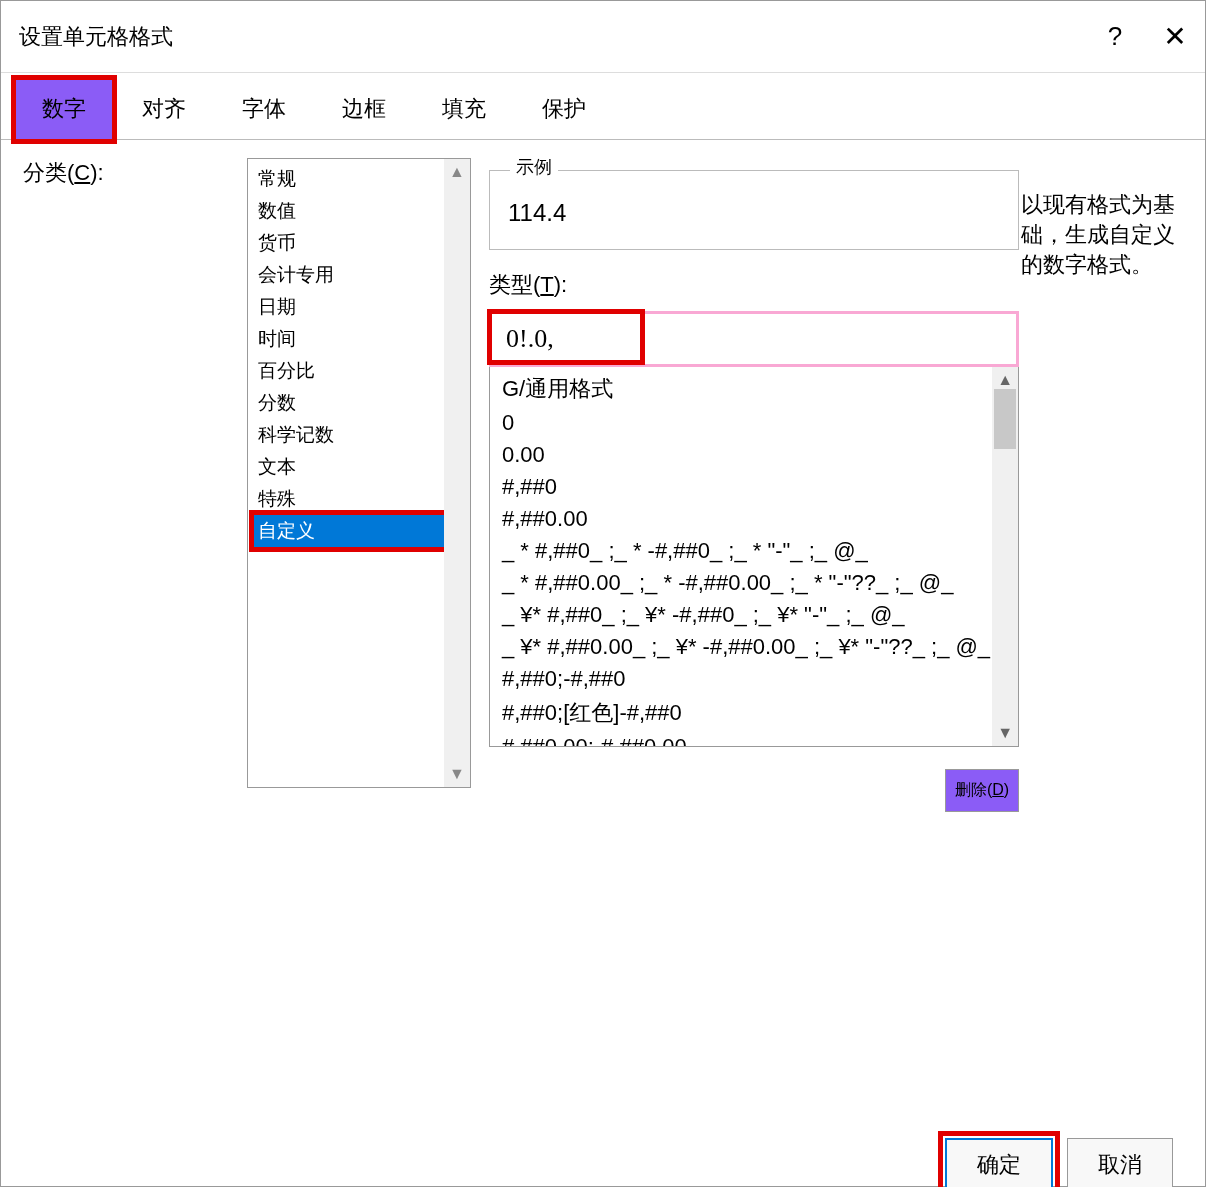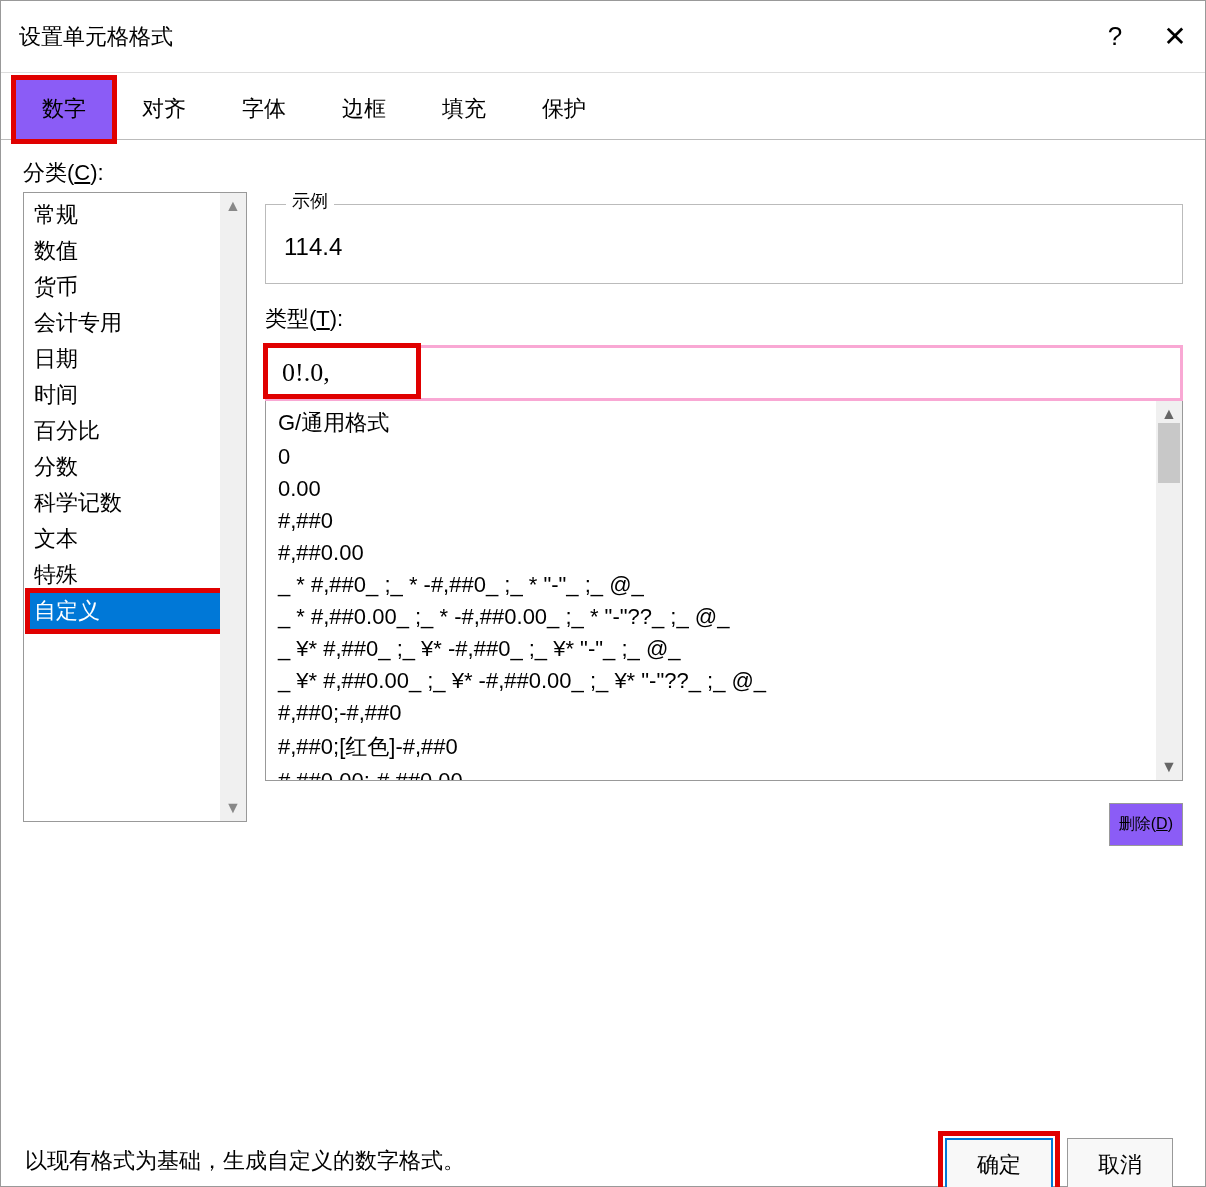--- a/index.html
+++ b/index.html
@@ -62,21 +62,20 @@
       margin-bottom: -1px;
     }
     .tab.highlight {
       outline: 5px solid #e00000;
       outline-offset: -1px;
     }
     .content {
       flex: 1;
       padding: 18px 22px 10px 22px;
       display: flex;
-      flex-direction: column;
     }
     .category-label {
       font-size: 22px;
       margin-bottom: 4px;
     }
     .underline { text-decoration: underline; }
     .main-row {
       display: flex;
       flex: 1;
       gap: 18px;
@@ -86,21 +85,21 @@
       width: 224px;
       height: 630px;
       border: 1px solid #999;
     }
     .category-list {
       flex: 1;
       overflow: hidden;
       padding: 4px 0 0 6px;
     }
     .category-item {
-      font-size: 22px;
+      font-size: 19px;
       padding: 3px 4px;
       cursor: pointer;
       white-space: nowrap;
     }
     .category-item.selected {
       background: #0078d7;
       color: #fff;
     }
     .category-item.highlight {
       outline: 5px solid #e00000;

